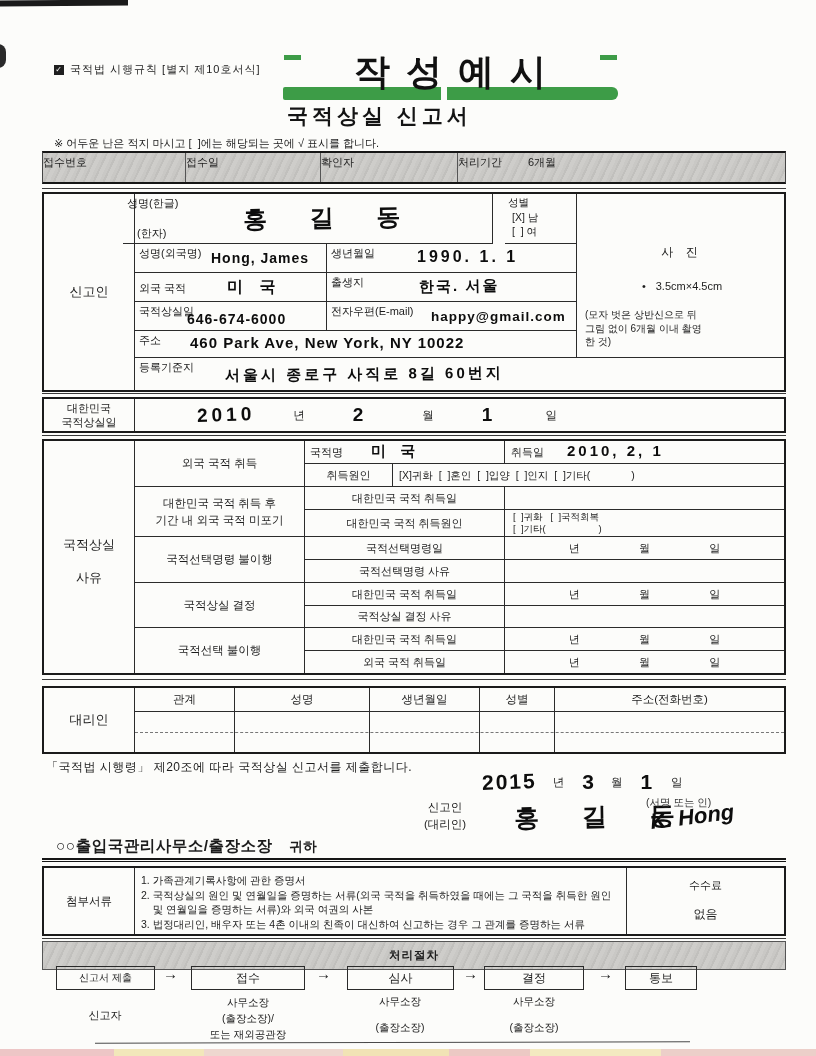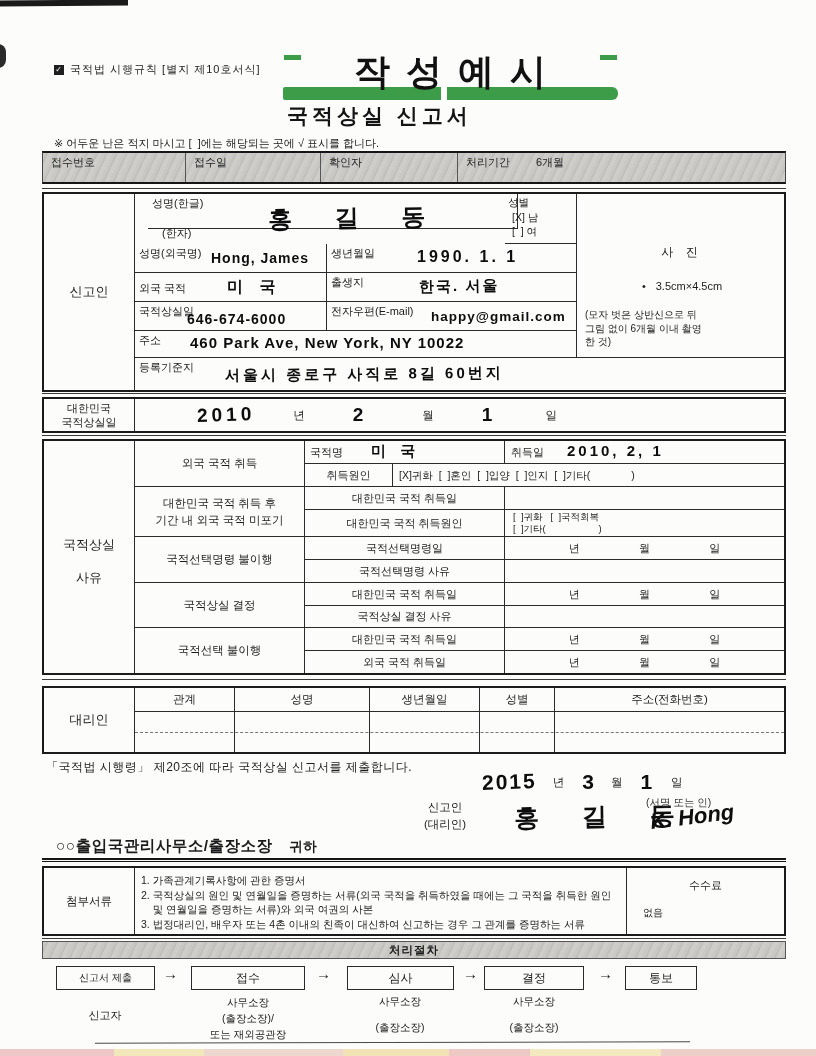--- a/index.html
+++ b/index.html
@@ -16,21 +16,21 @@
   .lbl{font-size:11px;}
   .hw{font-weight:700;color:#0d0d0d;letter-spacing:1px;}
   .shade{
     background:repeating-linear-gradient(115deg,#c9c8c5 0 3px,#c1c0bd 3px 5px,#cecdca 5px 9px);
   }
   .dr{border-top:2px solid #161616;border-bottom:1px solid #161616;height:4px;}
   .thin{border-top:1px solid #3a3a3a;height:0;}
   .tbl{border:2px solid #1b1b1b;}
   .br{border-right:1px solid #2b2b2b;}
   .bb{border-bottom:1px solid #2b2b2b;}
-  .cell-lbl{padding:2px 8px;font-size:11px;}
+  .cell-lbl{padding:2px 0;font-size:11px;}
   .ymd{display:flex;justify-content:space-around;align-items:center;padding:0 34px;font-size:11px;}
 </style>
 </head>
 <body>
 
 <div class="page">
 
   <div class="abs" style="left:0;top:0;width:128px;height:6px;background:#1a1a1a;transform:skewY(-0.4deg);"></div>
   <div class="abs" style="left:-4px;top:44px;width:10px;height:24px;background:#2a2a2a;border-radius:0 8px 8px 0;"></div>
 
@@ -58,21 +58,21 @@
       <span>처리기간</span>
       <span>6개월</span>
     </div>
   </div>
 
   <div class="abs thin" style="left:42px;top:188px;width:744px;"></div>
 
   <div class="abs tbl" style="left:42px;top:192px;width:744px;height:200px;">
     <div class="abs br ctr" style="left:0;top:0;width:91px;height:196px;font-size:13px;">신고인</div>
 
-    <div class="abs br bb" style="left:104px;top:0;width:370px;height:35px;">
+    <div class="abs br bb" style="left:79px;top:0;width:370px;height:50px;">
       <span class="abs lbl" style="left:4px;top:2px;">성명(한글)</span>
       <span class="abs lbl" style="left:14px;top:32px;">(한자)</span>
       <span class="abs hw" style="left:120px;top:8px;font-size:24px;letter-spacing:18px;transform:rotate(-1deg);">홍 길 동</span>
     </div>
     <div class="abs br bb" style="left:461px;top:0;width:72px;height:50px;font-size:10.5px;padding:1px 3px;line-height:1.4;">
       <div>성별</div>
       <div class="pre" style="padding-left:4px;">[X] 남</div>
       <div class="pre" style="padding-left:4px;">[  ] 여</div>
     </div>
 
@@ -250,27 +250,27 @@
   <div class="abs tbl" style="left:42px;top:866px;width:744px;height:70px;">
     <div class="abs br ctr" style="left:0;top:0;width:91px;height:66px;font-size:11.5px;">첨부서류</div>
     <div class="abs br" style="left:91px;top:0;width:492px;height:66px;padding:5px 6px;font-size:10.5px;line-height:1.4;">
       <div class="pre">1. 가족관계기록사항에 관한 증명서</div>
       <div class="pre">2. 국적상실의 원인 및 연월일을 증명하는 서류(외국 국적을 취득하였을 때에는 그 국적을 취득한 원인
     및 연월일을 증명하는 서류)와 외국 여권의 사본</div>
       <div class="pre">3. 법정대리인, 배우자 또는 4촌 이내의 친족이 대신하여 신고하는 경우 그 관계를 증명하는 서류</div>
     </div>
     <div class="abs" style="left:583px;top:0;width:157px;height:66px;">
       <div class="abs" style="left:0;top:10px;width:100%;text-align:center;font-size:11px;">수수료</div>
-      <div class="abs" style="left:16px;top:38px;width:100%;font-size:10px;">없음</div>
+      <div class="abs" style="left:0;top:38px;width:100%;text-align:center;font-size:12px;">없음</div>
     </div>
   </div>
 
   <div class="abs thin" style="left:42px;top:938px;width:744px;"></div>
 
-  <div class="abs shade ctr" style="left:42px;top:941px;width:744px;height:18px;border:1px solid #555;font-size:11.5px;font-weight:700;letter-spacing:1px;">
+  <div class="abs shade ctr" style="left:42px;top:941px;width:744px;height:29px;border:1px solid #555;font-size:11.5px;font-weight:700;letter-spacing:1px;">
       <span>처리절차</span>
     </div>
 
   <div class="abs ctr" style="left:56px;top:966px;width:99px;height:24px;border:1.5px solid #2a2a2a;font-size:10px;">신고서 제출</div>
   <div class="abs" style="left:163px;top:965px;font-size:15px;font-weight:700;">→</div>
   <div class="abs ctr" style="left:191px;top:966px;width:114px;height:24px;border:1.5px solid #2a2a2a;font-size:12px;">접수</div>
   <div class="abs" style="left:316px;top:965px;font-size:15px;font-weight:700;">→</div>
   <div class="abs ctr" style="left:347px;top:966px;width:107px;height:24px;border:1.5px solid #2a2a2a;font-size:12px;">심사</div>
   <div class="abs" style="left:463px;top:965px;font-size:15px;font-weight:700;">→</div>
   <div class="abs ctr" style="left:484px;top:966px;width:100px;height:24px;border:1.5px solid #2a2a2a;font-size:12px;">결정</div>

